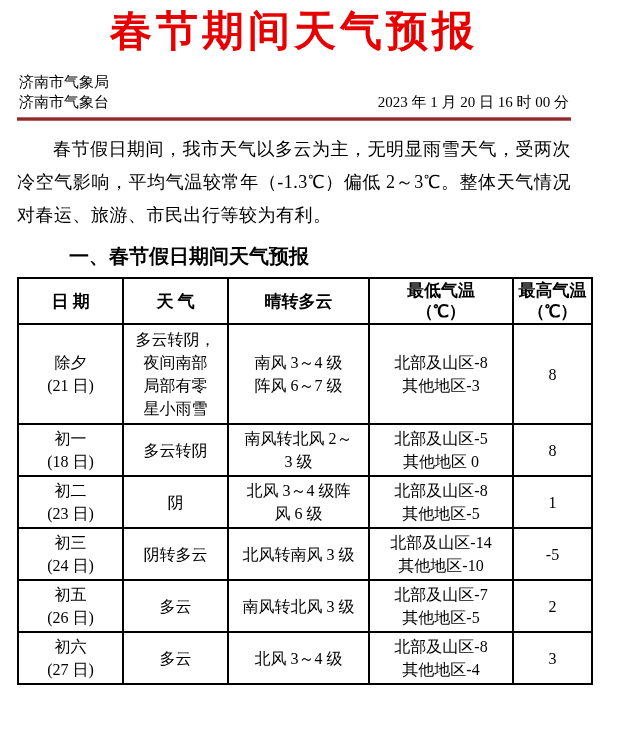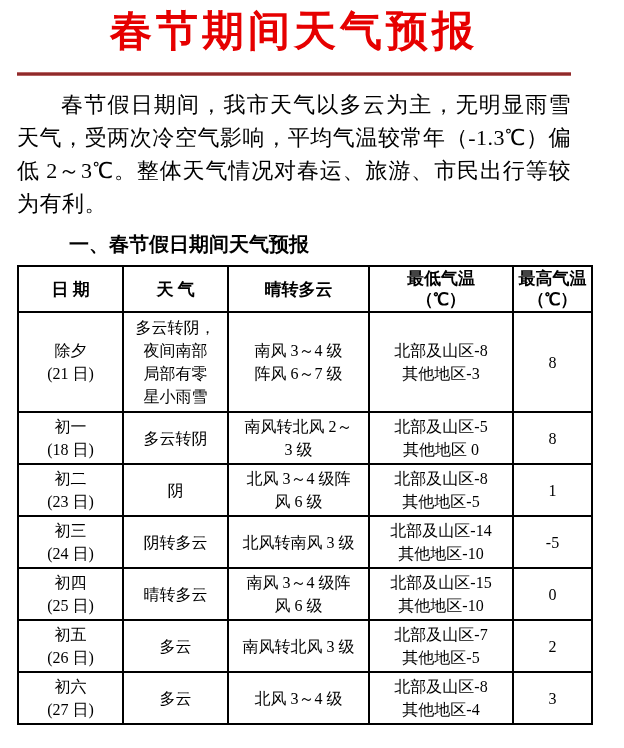--- a/index.html
+++ b/index.html
@@ -41,21 +41,21 @@
   }
   .org-block div { white-space: nowrap; }
   .issue-datetime { white-space: nowrap; }
   .red-rule {
     height: 4px;
     margin-top: 5px;
     background: linear-gradient(to bottom, #d08a8a, #8f2b2b 35%, #8f2b2b 70%, #d08a8a);
   }
   .intro {
     margin: 12px 0 0 0;
-    font-size: 22px;
+    font-size: 18px;
     line-height: 33px;
     text-align: justify;
     text-indent: 2em;
     letter-spacing: 0.5px;
   }
   .section-heading {
     margin: 12px 0 9px 52px;
     font-family: "Liberation Sans", sans-serif;
     font-weight: bold;
     font-size: 20px;
@@ -95,20 +95,27 @@
   .col-mintemp  { width: 144px; }
   .col-maxtemp  { width: 79px;  }
 </style>
 </head>
 <body>
 
 <div class="page">
 
   <h1 class="doc-title">春节期间天气预报</h1>
 
+  <div class="meta-row">
+    <div class="org-block">
+      <div>济南市气象局</div>
+      <div>济南市气象台</div>
+    </div>
+    <div class="issue-datetime">2023 年 1 月 20 日 16 时 00 分</div>
+  </div>
 
   <div class="red-rule"></div>
 
   <p class="intro">春节假日期间，我市天气以多云为主，无明显雨雪天气，受两次冷空气影响，平均气温较常年（-1.3℃）偏低 2～3℃。整体天气情况对春运、旅游、市民出行等较为有利。</p>
 
   <h2 class="section-heading">一、春节假日期间天气预报</h2>
 
   <table class="forecast">
     <colgroup>
       <col class="col-date">
@@ -165,30 +172,20 @@
       <tr class="row-std">
         <td>初三
 (24 日)</td>
         <td>阴转多云</td>
         <td>北风转南风 3 级</td>
         <td>北部及山区-14
 其他地区-10</td>
         <td>-5</td>
       </tr>
       <tr class="row-std">
-        <td>初四
-(25 日)</td>
-        <td>晴转多云</td>
-        <td>南风 3～4 级阵
-风 6 级</td>
-        <td>北部及山区-15
-其他地区-10</td>
-        <td>0</td>
-      </tr>
-      <tr class="row-std">
         <td>初五
 (26 日)</td>
         <td>多云</td>
         <td>南风转北风 3 级</td>
         <td>北部及山区-7
 其他地区-5</td>
         <td>2</td>
       </tr>
       <tr class="row-std">
         <td>初六

